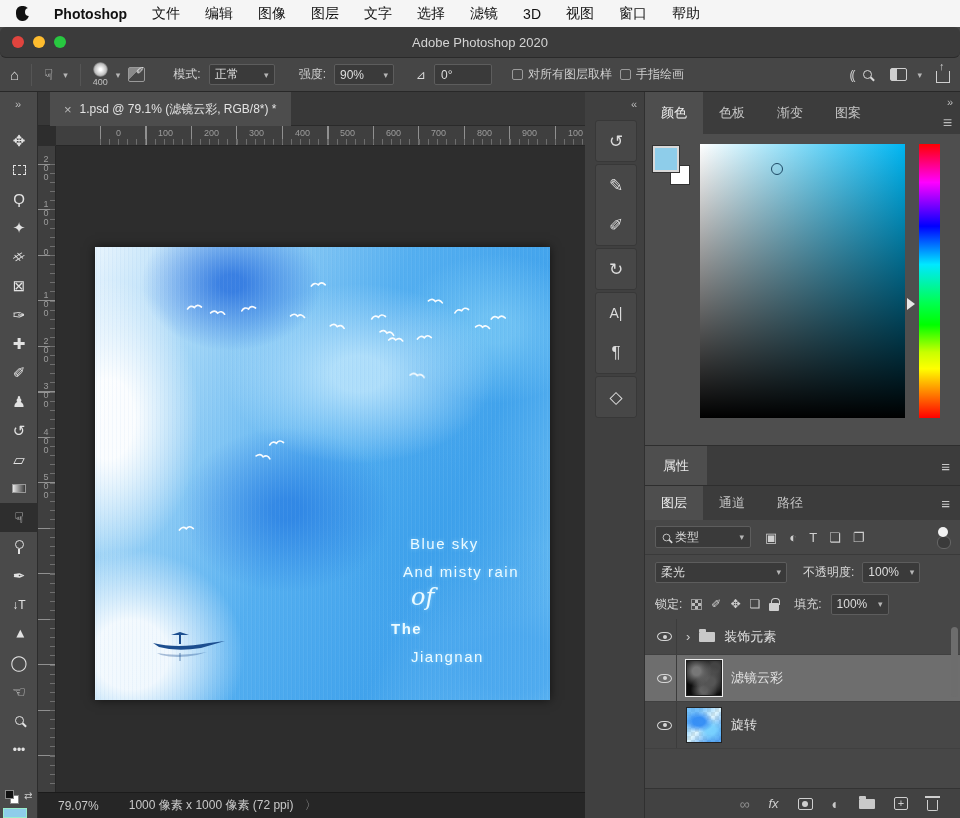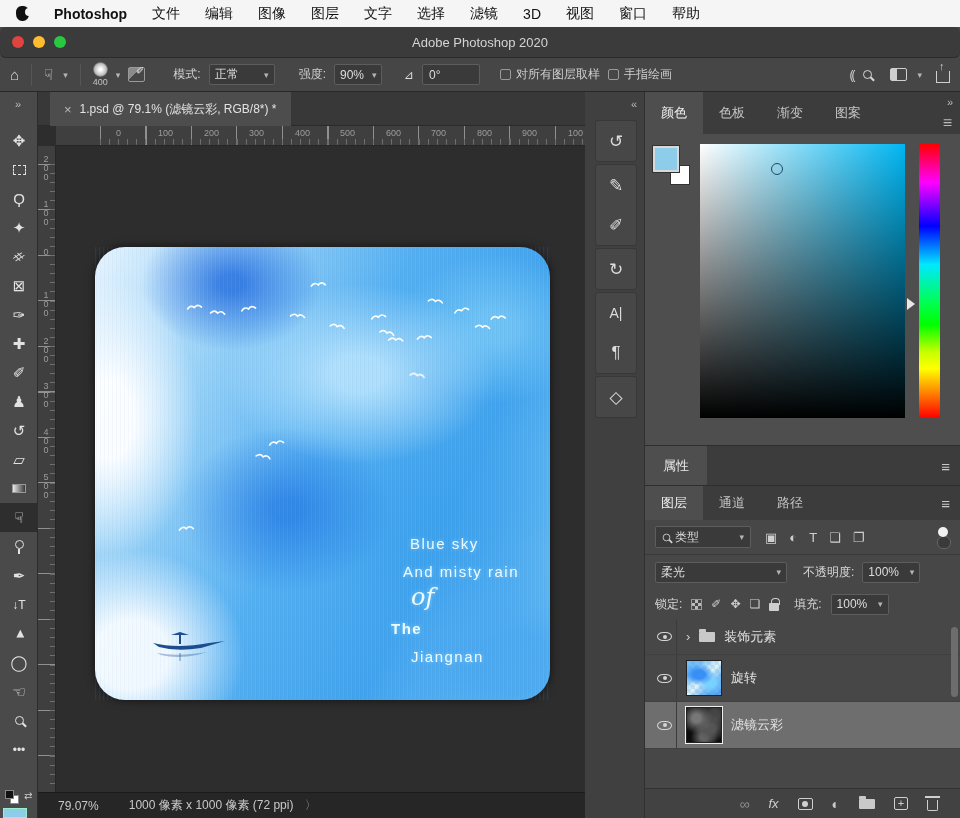--- a/index.html
+++ b/index.html
@@ -29,21 +29,21 @@
   .ob-ico { font-size:15px; color:#ddd; line-height:1; }
   .vsep { width:1px; height:22px; background:#363636; border-right:1px solid #555; margin:0 4px; }
   .chev { font-size:9px; color:#b5b5b5; margin-left:2px; }
   .brushpick { display:flex; flex-direction:column; align-items:center; line-height:1; margin-right:-2px; }
   .brushdot { width:15px; height:15px; border-radius:50%; background:radial-gradient(circle,#fff 10%,#bdbdbd 55%,#464646 75%); }
   .brushsize { font-size:9px; color:#c0c0c0; margin-top:1px; }
   .pressbox { width:17px; height:15px; border:1px solid #9a9a9a; border-radius:2px; position:relative; background:linear-gradient(135deg,#8a8a8a 40%,#464646 41%); }
   .pressbox::after { content:"✐"; position:absolute; right:0px; top:-3px; font-size:10px; color:#eee; }
   .sel { display:inline-flex; align-items:center; justify-content:space-between; background:#3a3a3a;
     border:1px solid #5d5d5d; border-radius:2px; height:21px; padding:0 5px; gap:6px; color:#ddd; }
-  .sel-mode { width:66px; } .sel-strength { width:48px; }
+  .sel-mode { width:66px; } .sel-strength { width:60px; }
   .numbox { display:inline-flex; align-items:center; background:#3a3a3a; border:1px solid #5d5d5d; border-radius:2px; height:21px; padding:0 6px; width:58px; color:#ddd; }
   .cbwrap { display:inline-flex; align-items:center; gap:5px; }
   .cb { width:11px; height:11px; border:1px solid #9a9a9a; border-radius:2px; background:transparent; }
   .spacer { flex:1; }
   .mag { width:9px; height:9px; border:1.6px solid #d8d8d8; border-radius:50%; position:relative; display:inline-block; }
   .mag::after { content:""; position:absolute; width:5px; height:1.6px; background:#d8d8d8; right:-4px; bottom:-2px; transform:rotate(45deg); }
   .sparen { font-size:12px; color:#cfcfcf; letter-spacing:-2px; margin-right:2px; }
   .panelico { width:17px; height:13px; border:1.5px solid #cfcfcf; border-radius:2px; position:relative; display:inline-block; }
   .panelico::after { content:""; position:absolute; left:0; top:0; width:6px; height:100%; background:#cfcfcf; }
   .sharebox { width:14px; height:12px; border:1.5px solid #cfcfcf; border-top:none; position:relative; display:inline-block; margin-top:5px; }
@@ -94,21 +94,20 @@
     background:
       radial-gradient(ellipse 130px 200px at 3% 38%, rgba(255,255,255,.95) 20%, rgba(255,255,255,0) 70%),
       radial-gradient(ellipse 150px 140px at 8% 90%, rgba(255,255,255,.9) 25%, rgba(255,255,255,0) 75%),
       radial-gradient(ellipse 120px 90px at 30% 8%, rgba(25,100,220,.75) 10%, rgba(25,100,220,0) 75%),
       radial-gradient(ellipse 180px 120px at 58% 28%, rgba(190,230,252,.85) 15%, rgba(190,230,252,0) 75%),
       radial-gradient(ellipse 140px 110px at 42% 58%, rgba(35,120,225,.7) 10%, rgba(35,120,225,0) 75%),
       radial-gradient(ellipse 170px 140px at 78% 62%, rgba(60,160,235,.65) 15%, rgba(60,160,235,0) 78%),
       radial-gradient(ellipse 130px 100px at 88% 18%, rgba(120,200,245,.8) 15%, rgba(120,200,245,0) 75%),
       radial-gradient(ellipse 200px 150px at 92% 92%, rgba(70,165,238,.8) 20%, rgba(70,165,238,0) 80%),
       linear-gradient(115deg,#e8f4fd 0%, #9fd4f6 22%, #54aff0 48%, #41a3ec 72%, #7cc8f4 100%);
-    border-radius: 30px;
   }
   .cnv-streaks { position:absolute; inset:0; background:repeating-linear-gradient(90deg, rgba(255,255,255,.05) 0 1px, rgba(30,110,210,.04) 1px 2px, transparent 2px 4px); }
   .birds { position:absolute; left:0; top:0; }
   .cnv-line { position:absolute; color:#ecfbff; font-size:15px; letter-spacing:1.5px; text-shadow:0 0 4px rgba(160,220,255,.7); }
   .cnv-of { font-family:"DejaVu Serif","Liberation Serif",serif; font-style:italic; font-size:24px; letter-spacing:0; }
   .statusbar { position:absolute; left:0; bottom:0; width:547px; height:26px; background:#262626; border-top:1px solid #1b1b1b;
     display:flex; align-items:center; gap:30px; padding-left:20px; color:#c8c8c8; font-size:12px; }
 
   
   .dockstrip { position:absolute; left:585px; top:92px; width:60px; height:726px; background:#404040; border-right:1px solid #303030; }
@@ -544,33 +543,33 @@
 
       <div class="layerlist">
         <div class="layer" style="height:36px;">
           <span class="eyewell">
               <span class="eye"></span>
             </span>
           <span class="grpchev">›</span>
           <span class="folder"></span>
           <span>装饰元素</span>
         </div>
+        <div class="layer selected" style="height:47px;">
+          <span class="eyewell">
+              <span class="eye"></span>
+            </span>
+          <span class="thumb th-clouds sel-brackets"></span>
+          <span>滤镜云彩</span>
+        </div>
         <div class="layer" style="height:47px;">
           <span class="eyewell">
               <span class="eye"></span>
             </span>
           <span class="thumb th-swirl"></span>
           <span>旋转</span>
-        </div>
-        <div class="layer selected" style="height:47px;">
-          <span class="eyewell">
-              <span class="eye"></span>
-            </span>
-          <span class="thumb th-clouds sel-brackets"></span>
-          <span>滤镜云彩</span>
         </div>
         <span class="lscroll"></span>
       </div>
 
       <div class="lbottom">
         <span class="lb-link">∞</span>
         <span class="lb-fx">fx</span>
         <span class="maskico"></span>
         <span class="lb-adj">◐</span>
         <span class="folder"></span>

